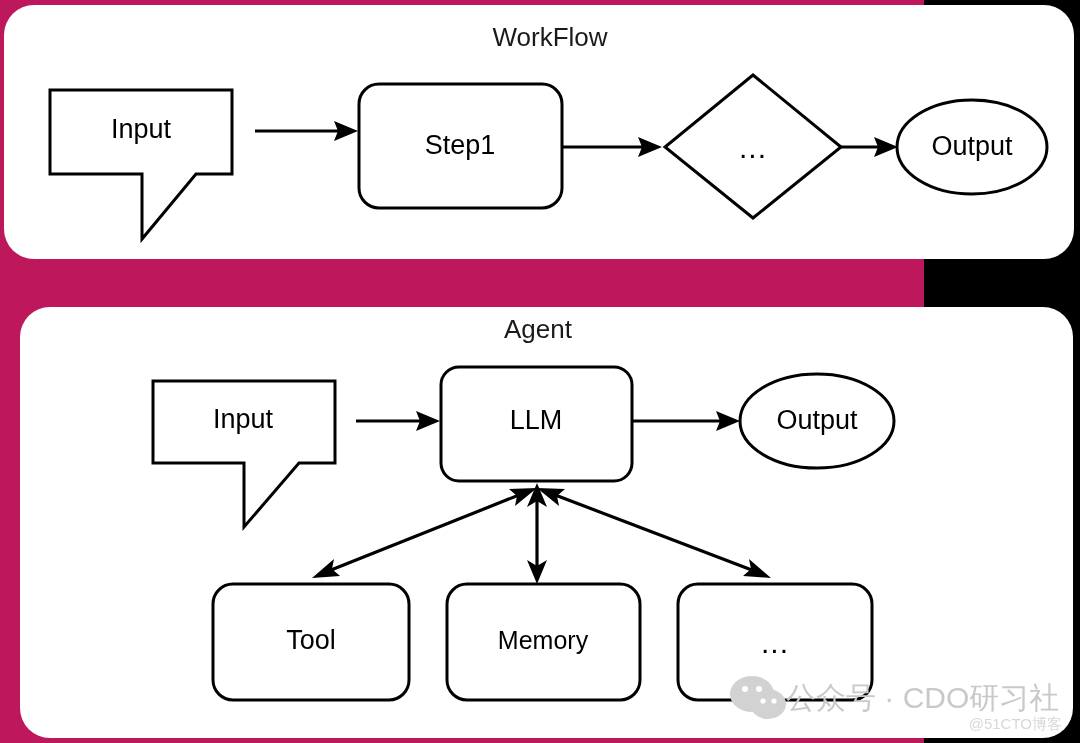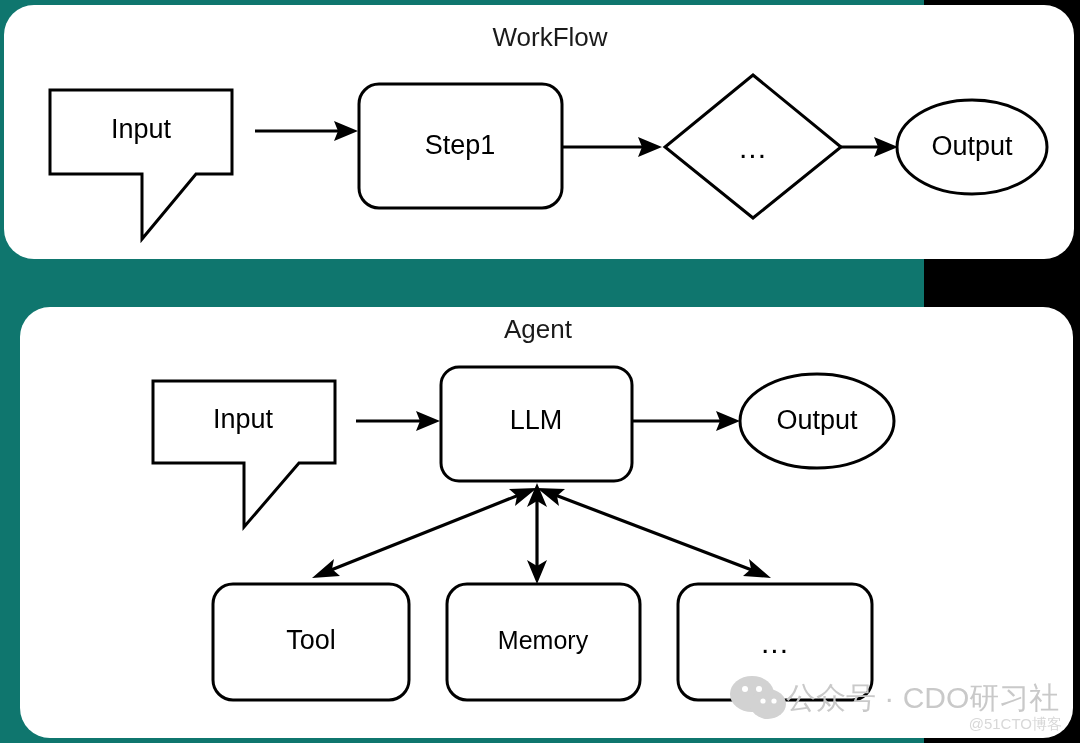--- a/index.html
+++ b/index.html
@@ -10,21 +10,21 @@
   body {
     width: 1080px;
     height: 743px;
     font-family: "Liberation Sans", sans-serif;
     overflow: hidden;
   }
   #stage {
     position: relative;
     width: 924px;
     height: 743px;
-    background: #0f766e;
+    background: #be185d;
   }
   svg.diagram {
     display: block;
     width: 1080px;
     height: 743px;
   }
   .panel-bg {
     fill: #ffffff;
     stroke: none;
   }

